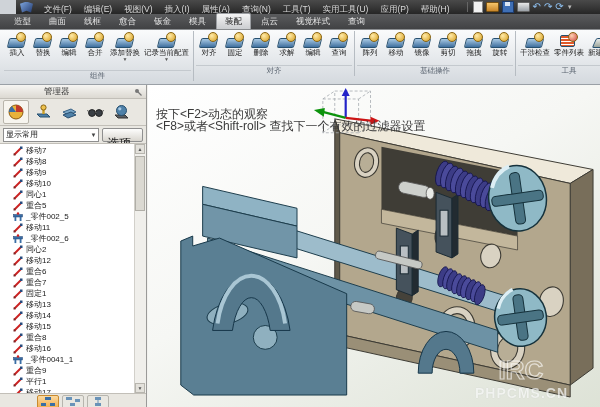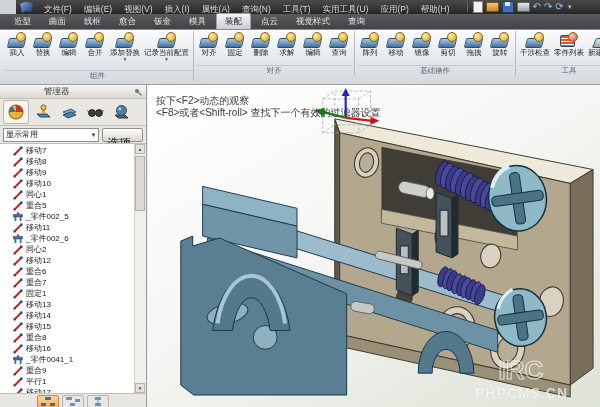--- a/index.html
+++ b/index.html
@@ -63,21 +63,21 @@
   .tree-scroll{position:absolute;right:0;top:0;bottom:0;width:11px;background:#f0efeb;border-left:1px solid #d2d0ca;}
   .sb-btn{position:absolute;left:0;width:10px;height:10px;background:#e3e1db;border:1px solid #b7b5ae;box-sizing:border-box;font-size:5px;color:#555;text-align:center;line-height:9px;}
   .sb-up{top:0;} .sb-down{bottom:0;}
   .sb-thumb{position:absolute;left:0;top:12px;width:10px;height:55px;background:#dbd9d2;border:1px solid #b0aea7;box-sizing:border-box;}
   .panel-bottom{height:15px;display:flex;align-items:center;justify-content:center;gap:3px;border-top:1px solid #c2bfb8;}
   .pb-btn{width:20px;height:12px;display:flex;align-items:center;justify-content:center;border:1px solid #b7b5ae;background:#e9e7e1;border-radius:2px;}
   .pb-btn.active{background:linear-gradient(180deg,#fbd9a0,#f3ae4e);border-color:#c98a2e;}
 
   
   .viewport{flex:1;position:relative;background:linear-gradient(150deg,#ffffff 0%,#f6f7f4 45%,#dde2d6 100%);overflow:hidden;border-left:1px solid #f2f1ee;}
-  .prompt{position:absolute;left:8px;top:10px;font-size:10px;line-height:12px;color:#3a3a3a;z-index:3;white-space:pre;}
+  .prompt{position:absolute;left:8px;top:23px;font-size:12px;line-height:12px;color:#3a3a3a;z-index:3;white-space:pre;}
   .model-svg{position:absolute;inset:0;width:100%;height:100%;z-index:1;}
   .watermark{position:absolute;right:32px;bottom:8px;z-index:4;text-align:center;opacity:.8;}
   .wm-logo{display:block;margin:0 auto;}
   .wm-text{font-size:14px;font-weight:bold;letter-spacing:1px;color:rgba(255,255,255,.85);text-shadow:0 0 1px rgba(120,130,125,.4);}
 </style>
 </head>
 <body>
 
 <div class="app">
 

